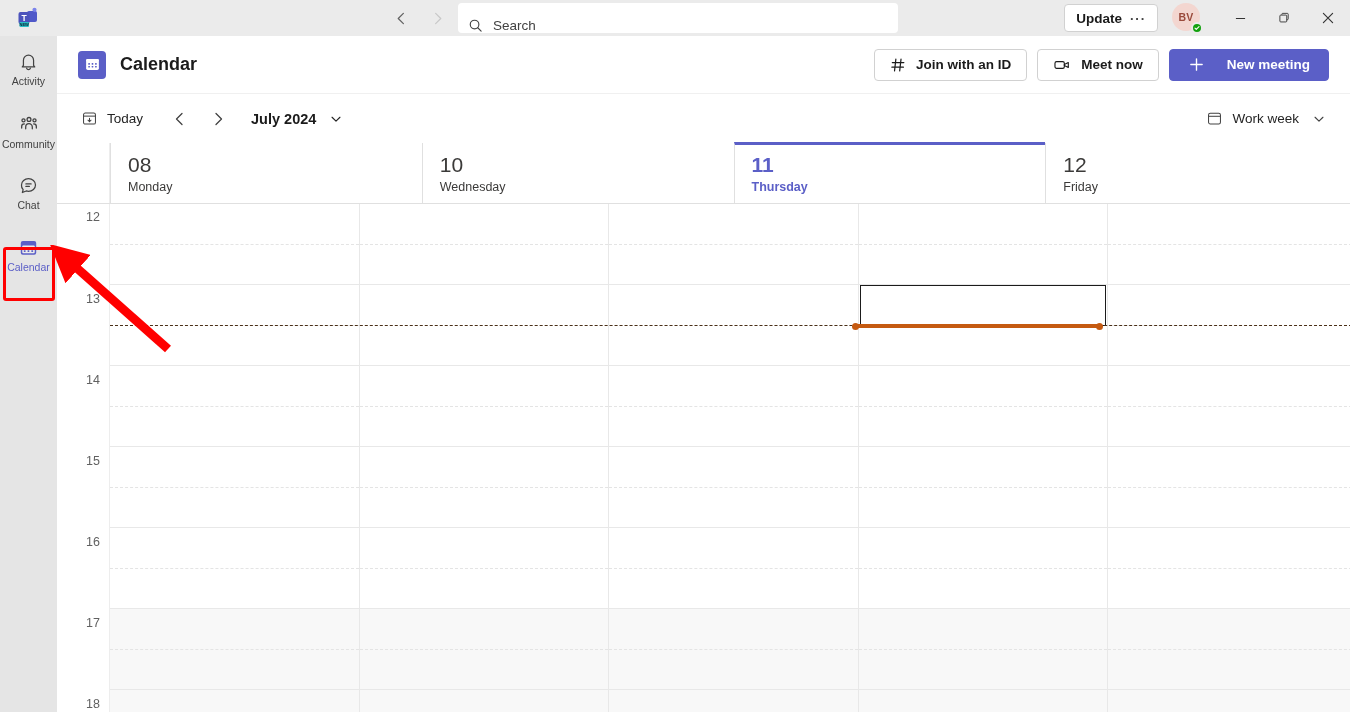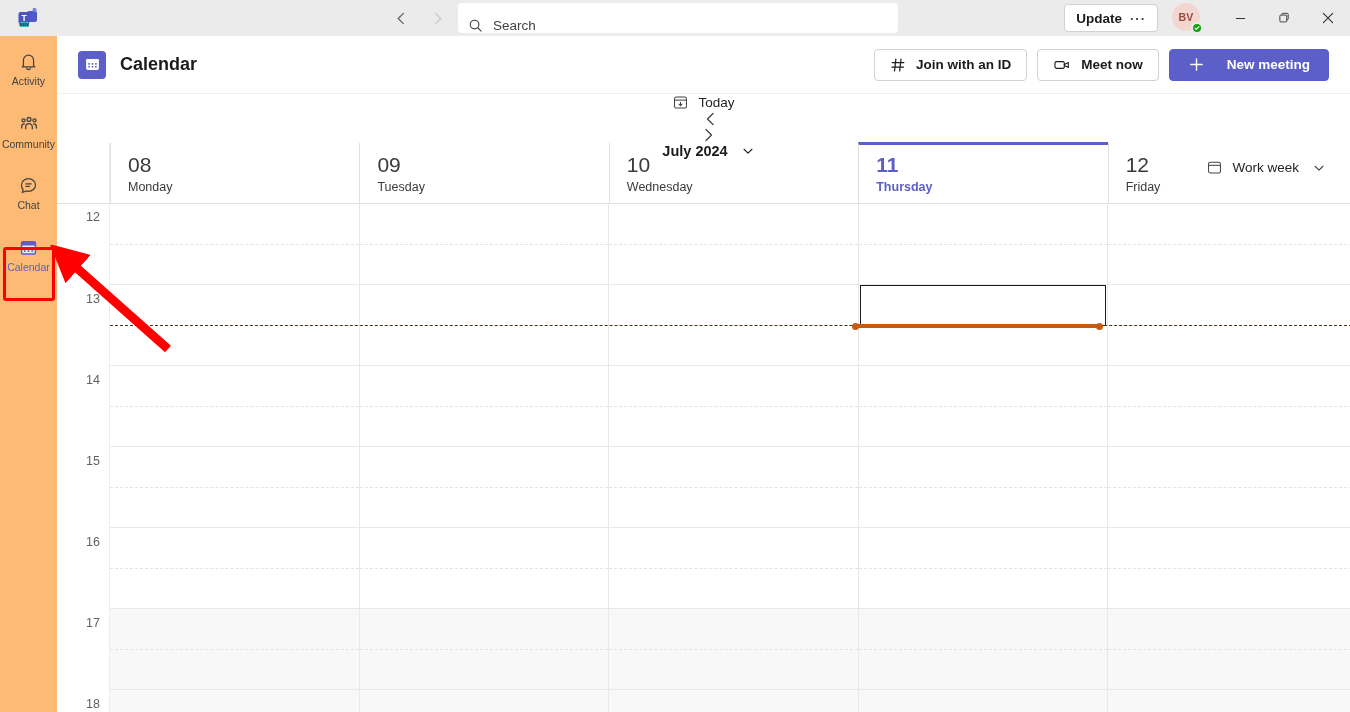--- a/index.html
+++ b/index.html
@@ -61,21 +61,21 @@
   }
   .win-btns { display: flex; align-items: center; height: 36px; }
   .win-btn {
     width: 44px; height: 36px; display: flex; align-items: center; justify-content: center;
     color: #333; font-size: 13px;
   }
 
   
   .rail {
     position: absolute; left: 0; top: 36px; width: 57px; height: 676px;
-    background: #fdba74;
+    background: #e5e5e5;
   }
   .rail-item {
     position: relative;
     width: 57px; height: 58px; margin-top: 4px;
     display: flex; flex-direction: column; align-items: center; justify-content: center;
     gap: 3px;
   }
   .rail-item .ri-label { font-size: 10.5px; color: #424242; line-height: 12px; }
   .rail-item.active .ri-label { color: #5b5fc7; }
   .rail-item.active .ri-icon svg { color: #5b5fc7; }
@@ -109,21 +109,21 @@
     white-space: nowrap;
   }
   .btn.primary {
     background: #5b5fc7; border-color: #5b5fc7; color: #ffffff;
     padding: 0 18px; font-weight: 700; gap: 22px;
   }
 
   
   .cal-toolbar {
     position: relative; height: 49px; width: 100%;
-    display: flex; align-items: center; padding: 0 16px; flex-direction: column;
+    display: flex; align-items: center; padding: 0 16px;
   }
   .tb-item {
     display: flex; align-items: center; gap: 9px;
     height: 32px; padding: 0 8px; border-radius: 4px;
     font-size: 13.5px; color: #242424;
   }
   .tb-chev {
     width: 30px; height: 30px; border-radius: 4px;
     display: flex; align-items: center; justify-content: center;
     color: #424242;
@@ -437,24 +437,20 @@
 
     <div class="cal-body">
 
       <div class="daynames">
         <div class="gutter-head"></div>
         <div class="daycol-head">
           <div class="dh-num">08</div>
           <div class="dh-name">Monday</div>
         </div>
         <div class="daycol-head">
-          <div class="dh-num">09</div>
-          <div class="dh-name">Tuesday</div>
-        </div>
-        <div class="daycol-head">
           <div class="dh-num">10</div>
           <div class="dh-name">Wednesday</div>
         </div>
         <div class="daycol-head today">
           <div class="dh-num">11</div>
           <div class="dh-name">Thursday</div>
         </div>
         <div class="daycol-head">
           <div class="dh-num">12</div>
           <div class="dh-name">Friday</div>

